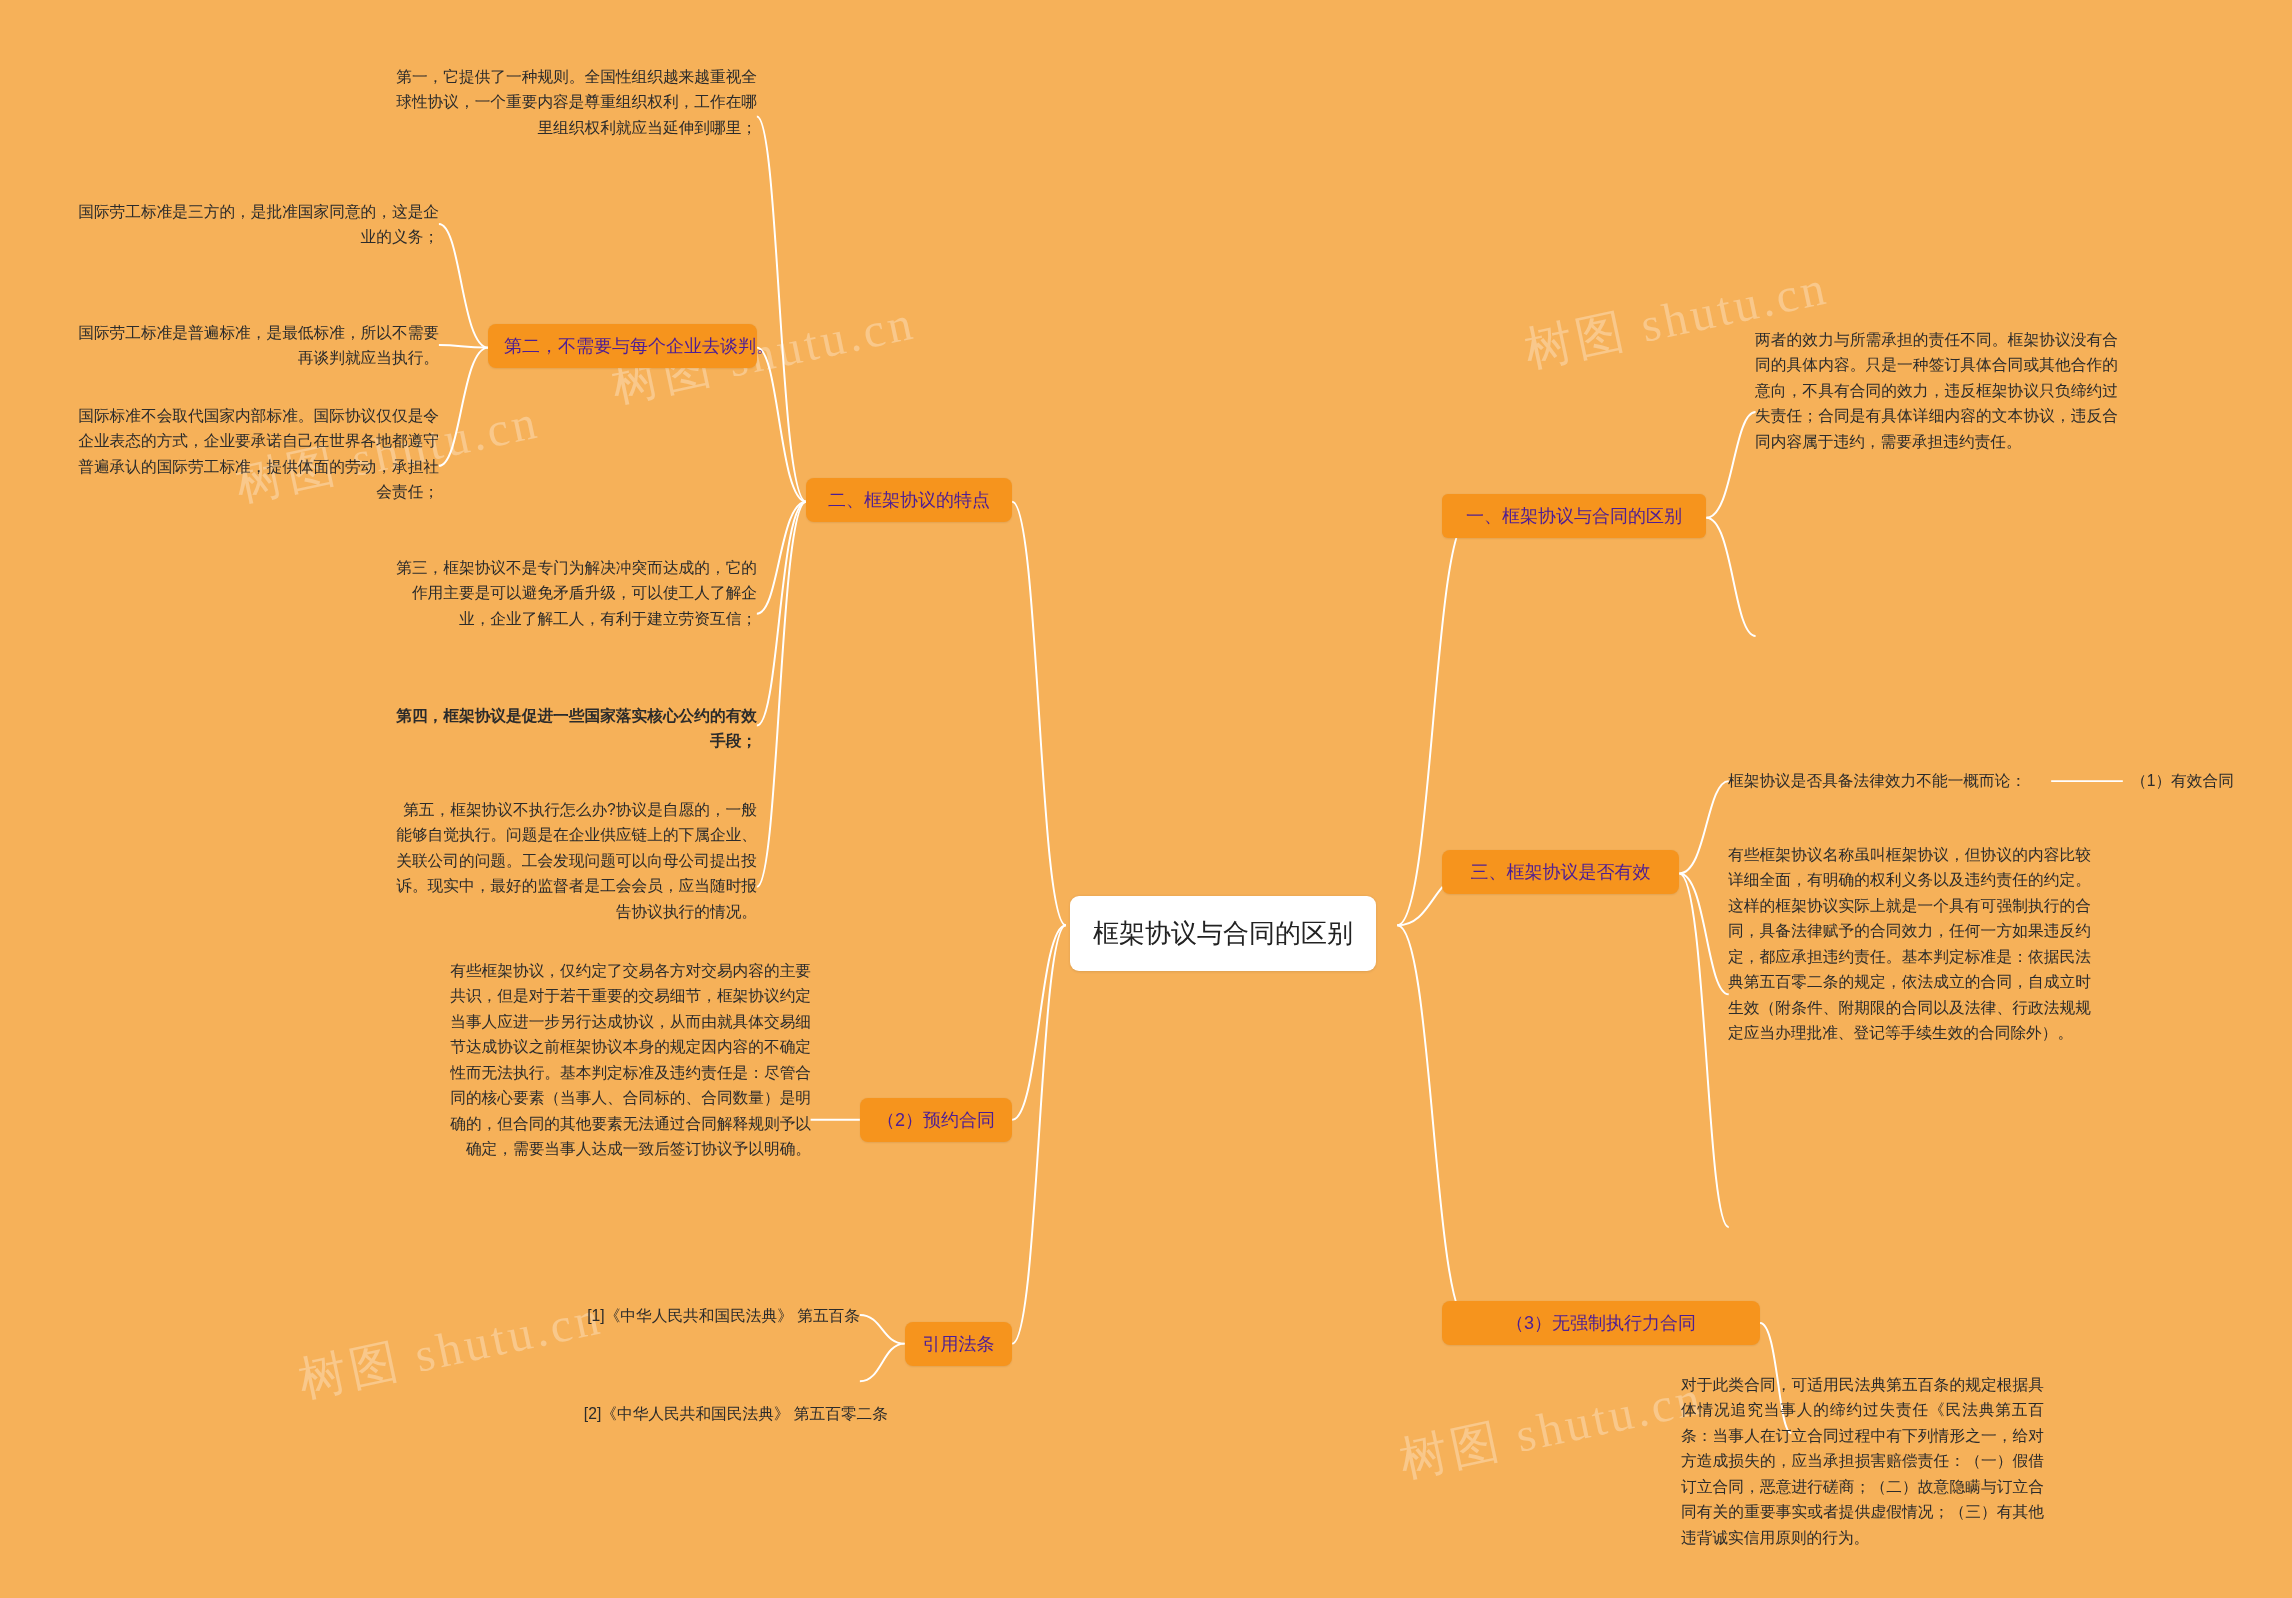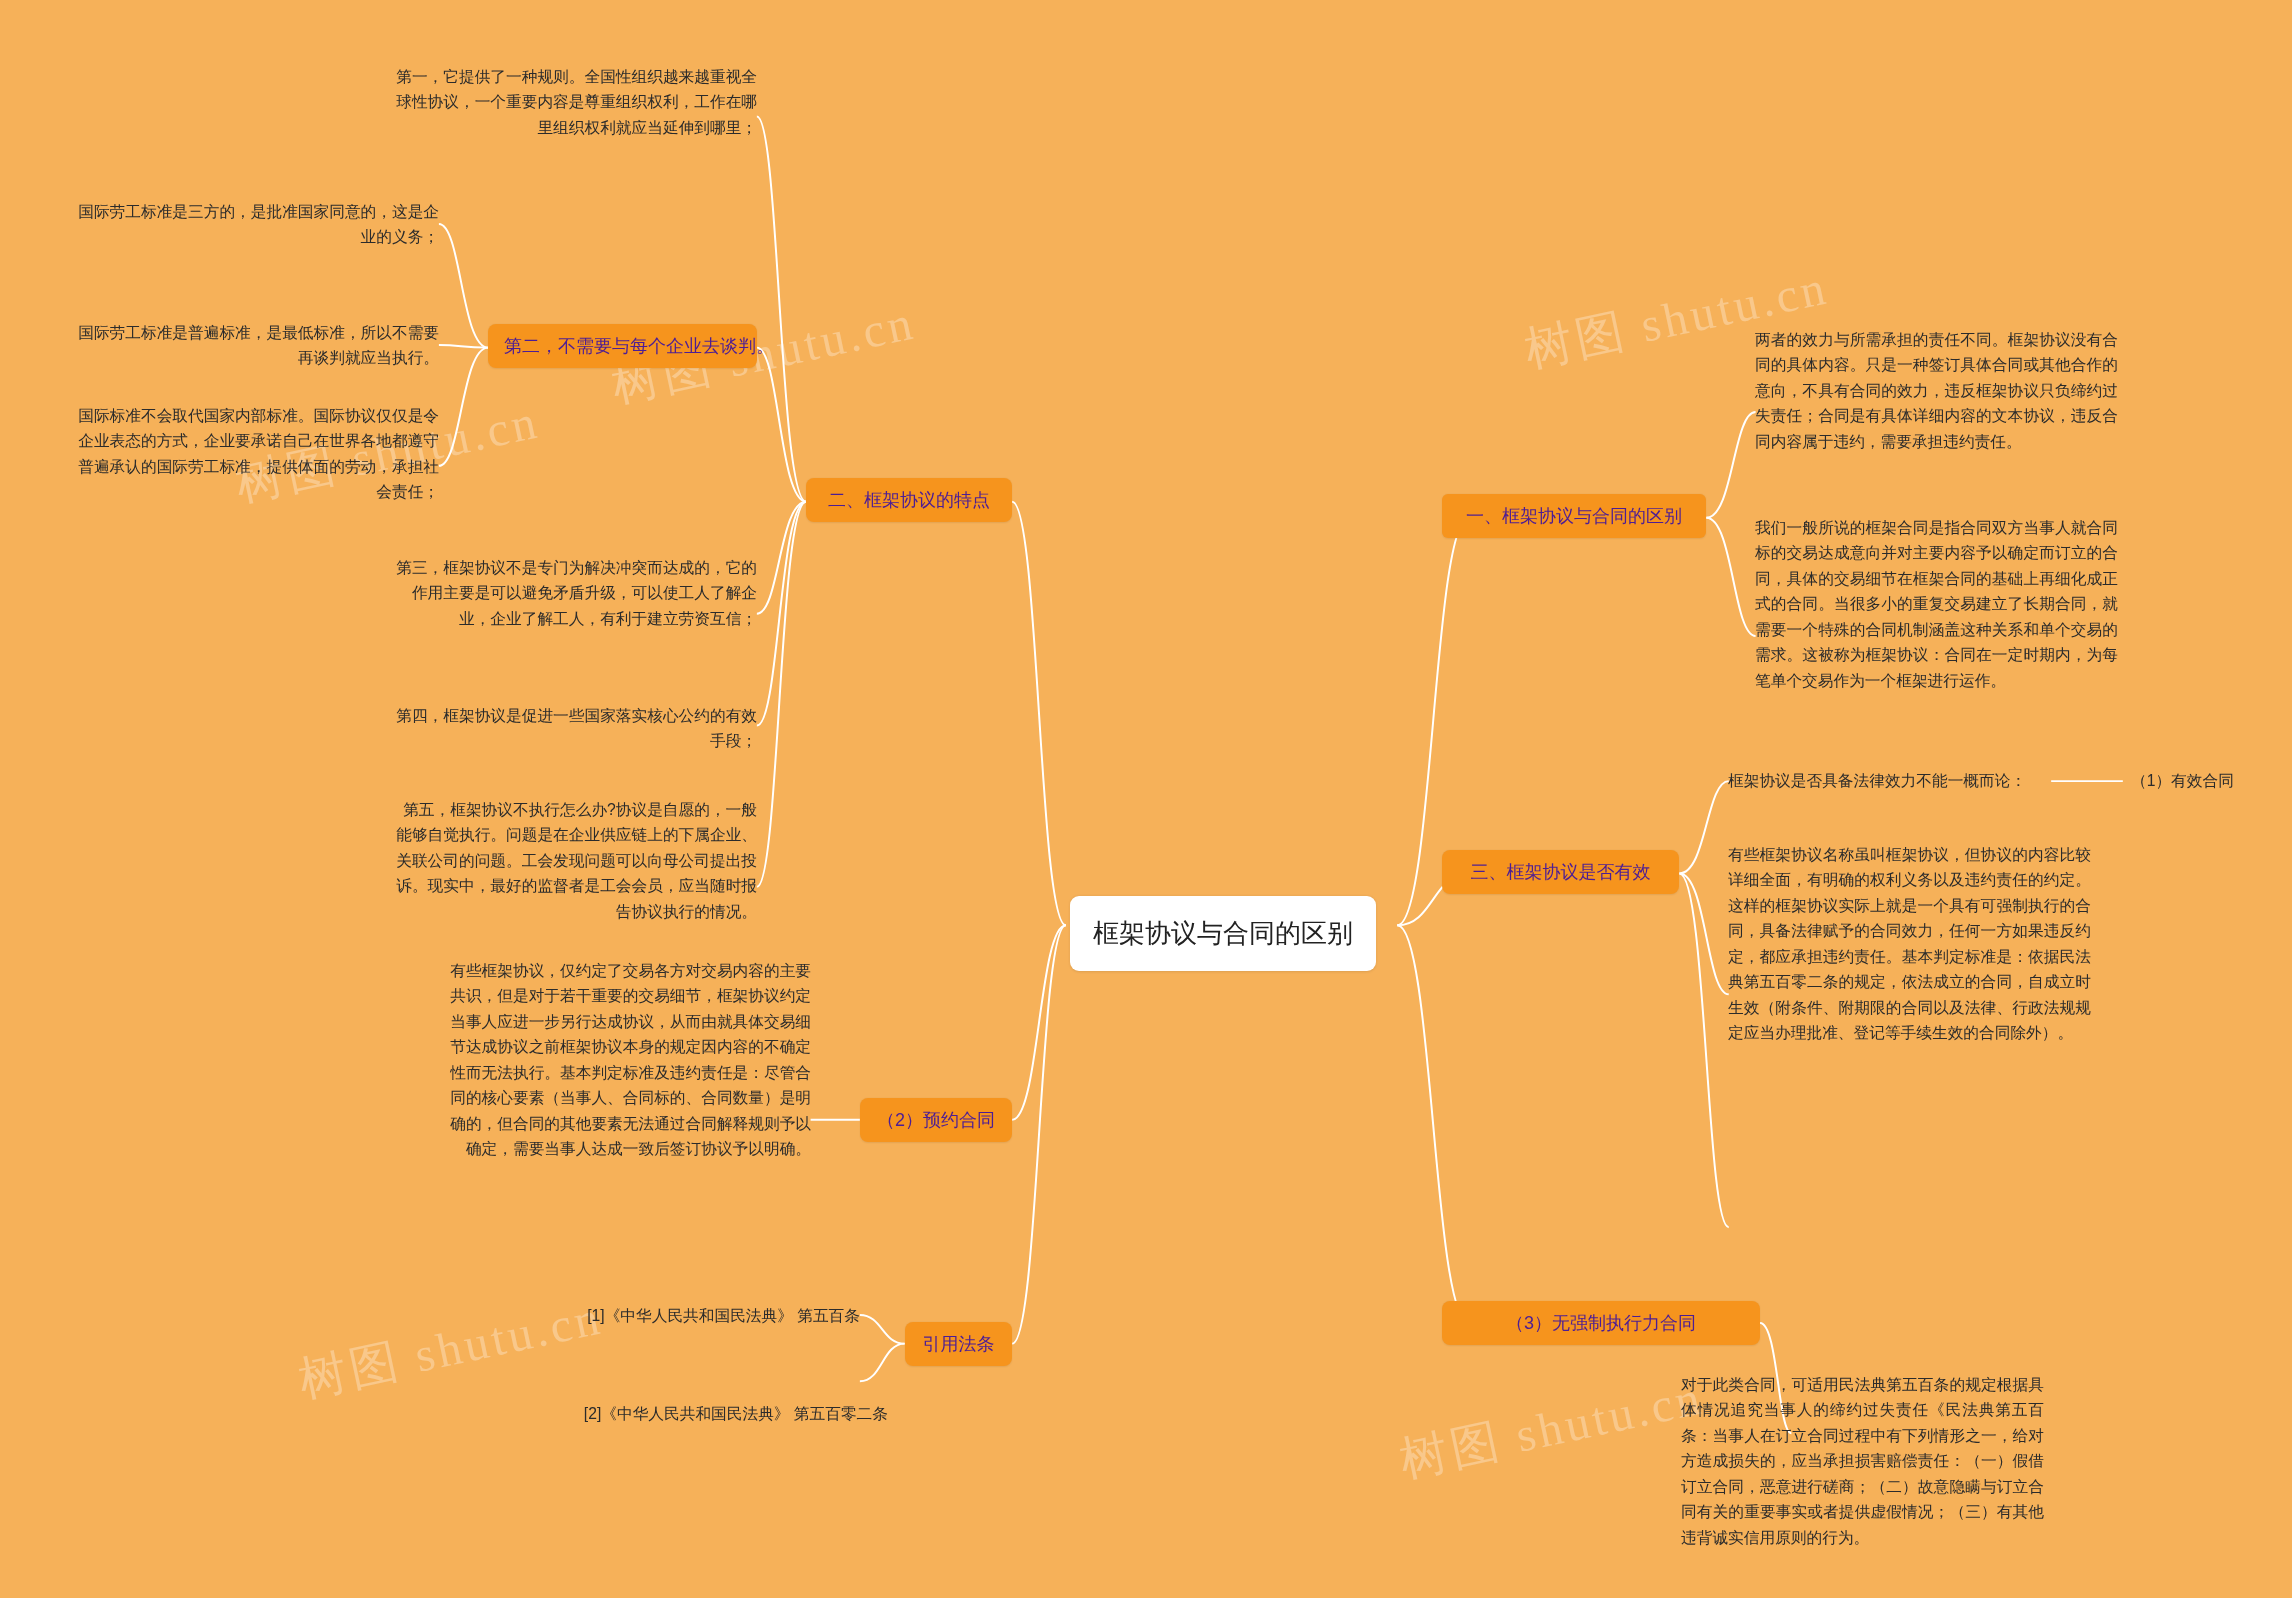--- a/index.html
+++ b/index.html
@@ -133,33 +133,32 @@
 
   <div class="node leaf right-align" style="left:385px; top:64px; width:372px;">第一，它提供了一种规则。全国性组织越来越重视全球性协议，一个重要内容是尊重组织权利，工作在哪里组织权利就应当延伸到哪里；</div>
 
   <div class="node pill" style="left:488px; top:324px; width:269px;">第二，不需要与每个企业去谈判。</div>
 
   <div class="node leaf right-align" style="left:76px; top:199px; width:363px;">国际劳工标准是三方的，是批准国家同意的，这是企业的义务；</div>
   <div class="node leaf right-align" style="left:76px; top:320px; width:363px;">国际劳工标准是普遍标准，是最低标准，所以不需要再谈判就应当执行。</div>
   <div class="node leaf right-align" style="left:76px; top:403px; width:363px;">国际标准不会取代国家内部标准。国际协议仅仅是令企业表态的方式，企业要承诺自己在世界各地都遵守普遍承认的国际劳工标准，提供体面的劳动，承担社会责任；</div>
 
   <div class="node leaf right-align" style="left:394px; top:555px; width:363px;">第三，框架协议不是专门为解决冲突而达成的，它的作用主要是可以避免矛盾升级，可以使工人了解企业，企业了解工人，有利于建立劳资互信；</div>
-  <div class="node leaf right-align" style="left:394px; top:703px; width:363px;">第四，框架协议是促进一些国家落实核心公约的有效手段；</div>
+  <div class="node leaf right-align" style="left:394px; top:703px; width:363px;font-weight:bold;">第四，框架协议是促进一些国家落实核心公约的有效手段；</div>
   <div class="node leaf right-align" style="left:394px; top:797px; width:363px;">第五，框架协议不执行怎么办?协议是自愿的，一般能够自觉执行。问题是在企业供应链上的下属企业、关联公司的问题。工会发现问题可以向母公司提出投诉。现实中，最好的监督者是工会会员，应当随时报告协议执行的情况。</div>
 
   <div class="node pill" style="left:860px; top:1098px; width:152px;">（2）预约合同</div>
   <div class="node leaf right-align" style="left:448px; top:958px; width:363px;">有些框架协议，仅约定了交易各方对交易内容的主要共识，但是对于若干重要的交易细节，框架协议约定当事人应进一步另行达成协议，从而由就具体交易细节达成协议之前框架协议本身的规定因内容的不确定性而无法执行。基本判定标准及违约责任是：尽管合同的核心要素（当事人、合同标的、合同数量）是明确的，但合同的其他要素无法通过合同解释规则予以确定，需要当事人达成一致后签订协议予以明确。</div>
 
   <div class="node pill" style="left:905px; top:1322px; width:107px;">引用法条</div>
   <div class="node leaf right-align" style="left:502px; top:1303px; width:358px;">[1]《中华人民共和国民法典》 第五百条</div>
   <div class="node leaf right-align" style="left:530px; top:1369px; width:358px;margin-top:32px;">[2]《中华人民共和国民法典》 第五百零二条</div>
 
   <div class="node pill" style="left:1442px; top:494px; width:264px;border-radius:6px;">一、框架协议与合同的区别</div>
   <div class="node leaf" style="left:1755px; top:327px; width:363px;">两者的效力与所需承担的责任不同。框架协议没有合同的具体内容。只是一种签订具体合同或其他合作的意向，不具有合同的效力，违反框架协议只负缔约过失责任；合同是有具体详细内容的文本协议，违反合同内容属于违约，需要承担违约责任。</div>
-  <div class="node leaf" style="left:1755px; top:515px; width:363px;">我们一般所说的框架合同是指合同双方当事人就合同标的交易达成意向并对主要内容予以确定而订立的合同，具体的交易细节在框架合同的基础上再细化成正式的合同。当很多小的重复交易建立了长期合同，就需要一个特殊的合同机制涵盖这种关系和单个交易的需求。这被称为框架协议：合同在一定时期内，为每笔单个交易作为一个框架进行运作。</div>
 
   <div class="node pill" style="left:1442px; top:850px; width:237px;">三、框架协议是否有效</div>
 
   <div class="node leaf" style="left:1728px; top:768px; width:322px;">框架协议是否具备法律效力不能一概而论：</div>
   <div class="node leaf" style="left:2131px; top:768px; width:197px;">（1）有效合同</div>
 
   <div class="node leaf" style="left:1728px; top:842px; width:363px;">有些框架协议名称虽叫框架协议，但协议的内容比较详细全面，有明确的权利义务以及违约责任的约定。这样的框架协议实际上就是一个具有可强制执行的合同，具备法律赋予的合同效力，任何一方如果违反约定，都应承担违约责任。基本判定标准是：依据民法典第五百零二条的规定，依法成立的合同，自成立时生效（附条件、附期限的合同以及法律、行政法规规定应当办理批准、登记等手续生效的合同除外）。</div>
 
   <div class="node pill" style="left:1442px; top:1301px; width:318px;">（3）无强制执行力合同</div>
   <div class="node leaf" style="left:1681px; top:1334px; width:363px;margin-top:38px;">对于此类合同，可适用民法典第五百条的规定根据具体情况追究当事人的缔约过失责任《民法典第五百条：当事人在订立合同过程中有下列情形之一，给对方造成损失的，应当承担损害赔偿责任：（一）假借订立合同，恶意进行磋商；（二）故意隐瞒与订立合同有关的重要事实或者提供虚假情况；（三）有其他违背诚实信用原则的行为。</div>

